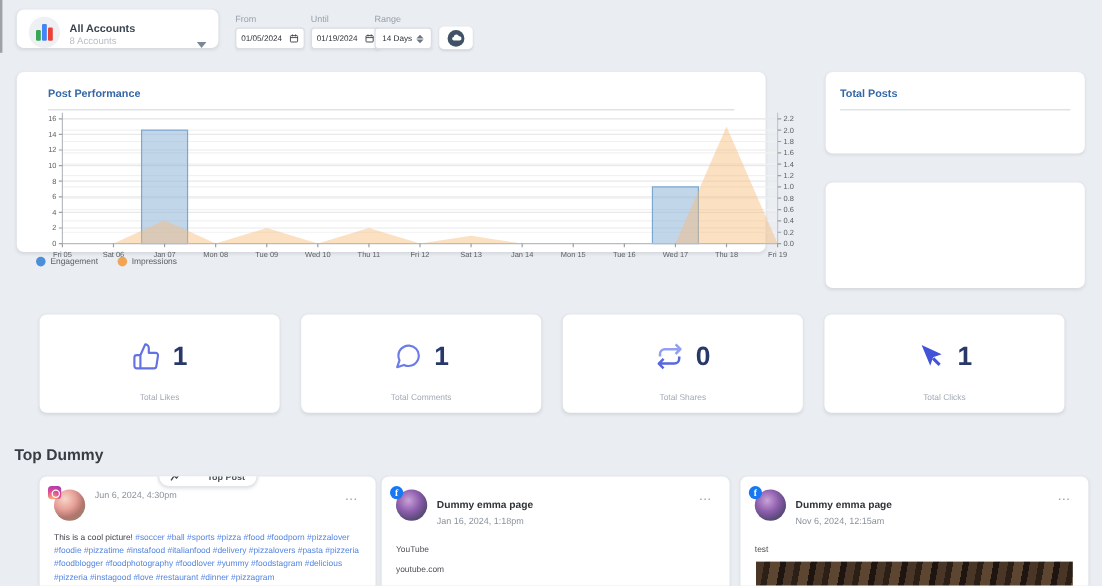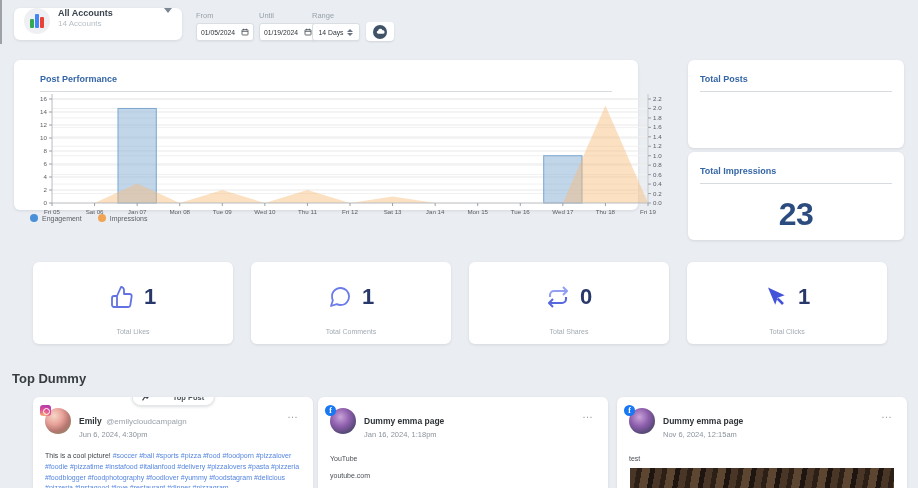--- a/index.html
+++ b/index.html
@@ -7,21 +7,21 @@
   body {
     position:relative; overflow:hidden;
     background:#eaedf1;
     font-family:"Liberation Sans", sans-serif;
     color:#3a4046;
   }
   .card { position:absolute; background:#fff; border-radius:6px; box-shadow:0 1px 3px rgba(25,39,60,.10); }
 
   
   .edge-sliver { position:absolute; left:0; top:0; width:2px; height:44px; background:#6b7077; opacity:.6; }
-  .account-card { left:14px; top:8px; width:168px; height:32px; display:flex; align-items:flex-start; padding:0 10px; cursor:pointer; }
+  .account-card { left:14px; top:8px; width:168px; height:32px; display:flex; align-items:flex-end; padding:0 10px; cursor:pointer; }
   .acct-icon { width:26px; height:26px; border-radius:50%; background:#eef0f3; position:relative; flex:0 0 26px; }
   .acct-icon i { position:absolute; bottom:6px; width:4px; border-radius:1px; }
   .acct-icon .b1 { left:6px;  height:9px;  background:#34a853; }
   .acct-icon .b2 { left:11px; height:14px; background:#4285f4; }
   .acct-icon .b3 { left:16px; height:11px; background:#ea4335; }
   .acct-text { margin-left:8px; line-height:1.25; }
   .acct-title { font-size:9px; font-weight:bold; color:#39434e; }
   .acct-sub { font-size:8px; color:#b6bec6; }
   .caret-down { margin-left:auto; width:0; height:0; border-left:4px solid transparent; border-right:4px solid transparent; border-top:5px solid #7b8794; }
 
@@ -45,21 +45,21 @@
   
   .chart-card { left:14px; top:60px; width:624px; height:150px; }
   .chart-title-row { margin:0 26px; padding:8px 0 5px; border-bottom:1px solid #d7dbdf; }
   .chart-title { font-size:9px; font-weight:bold; color:#3566a6; }
   .legend-row { position:absolute; left:30px; top:214px; display:flex; gap:16px; align-items:center; }
   .legend-item { display:flex; align-items:center; gap:4px; cursor:pointer; }
   .legend-dot { width:8px; height:8px; border-radius:50%; }
   .legend-label { font-size:7px; color:#5a6168; }
 
   
-  .sum-card-1 { left:688px; top:60px;  width:216px; height:88px; }
+  .sum-card-1 { left:688px; top:60px;  width:216px; height:68px; }
   .sum-card-2 { left:688px; top:152px; width:216px; height:88px; }
   .sum-title-row { margin:0 12px; padding:8px 0 5px; border-bottom:1px solid #d7dbdf; }
   .sum-title { font-size:9px; font-weight:bold; color:#3566a6; }
   .sum-value { text-align:center; font-size:32px; font-weight:bold; color:#2c4c80; margin-top:12px; letter-spacing:-.5px; }
 
   
   .stat-card { top:262px; width:200px; height:82px; }
   .stat-main { display:flex; align-items:center; justify-content:center; gap:10px; margin-top:22px; }
   .stat-value { font-size:22px; font-weight:bold; color:#29386a; }
   .stat-label { position:absolute; bottom:9px; left:0; right:0; text-align:center; font-size:7px; color:#a3abb4; }
@@ -101,21 +101,21 @@
 <div class="edge-sliver"></div>
 
 <div class="card account-card">
   <div class="acct-icon">
       <i class="b1"></i>
       <i class="b2"></i>
       <i class="b3"></i>
     </div>
   <div class="acct-text">
     <div class="acct-title">All Accounts</div>
-    <div class="acct-sub">14 Accounts</div>
+    <div class="acct-sub">8 Accounts</div>
   </div>
   <div class="caret-down"></div>
 </div>
 
 <div class="filter-group" style="left:196px;">
   <div class="filter-label">From</div>
   <div class="date-input">
     <span>01/05/2024</span>
     <svg width="8" height="8" viewBox="0 0 24 24">
         <g fill="none" stroke="#42494f" stroke-width="2.4">
@@ -271,22 +271,20 @@
   <div class="legend-item">
     <span class="legend-dot" style="background: rgb(242, 164, 85);"></span>
     <span class="legend-label">Impressions</span>
   </div>
 </div>
 
 <div class="card sum-card-1">
   <div class="sum-title-row"><span class="sum-title">Total Posts</span></div>
 </div>
 <div class="card sum-card-2">
-  <div class="sum-title-row"><span class="sum-title">Total Impressions</span></div>
-  <div class="sum-value">23</div>
 </div>
 
 <div class="card stat-card" style="left:33px;">
   <div class="stat-main">
     <svg class="stat-icon" viewBox="0 0 24 24">
       <path d="M14 9V5a3 3 0 0 0-3-3l-4 9v11h11.28a2 2 0 0 0 2-1.7l1.38-9a2 2 0 0 0-2-2.3zM7 22H4a2 2 0 0 1-2-2v-7a2 2 0 0 1 2-2h3" fill="none" stroke="#6272e3" stroke-width="1.8" stroke-linejoin="round"></path>
     </svg>
     <span class="stat-value">1</span>
   </div>
   <div class="stat-label">Total Likes</div>
@@ -335,22 +333,20 @@
       <path d="M7.5 2.5h3v3" fill="none" stroke="#3f4650" stroke-width="1.4"></path>
     </svg>
     <span>Top Post</span>
   </div>
   <div class="post-header">
     <div class="avatar-wrap">
       <div class="avatar emily"></div>
       <div class="net-badge ig"></div>
     </div>
     <div class="post-id">
-      <div><span class="post-name">Emily</span>
-        <span class="post-handle">@emilycloudcampaign</span></div>
       <div class="post-date">Jun 6, 2024, 4:30pm</div>
     </div>
     <div class="more-icon"></div>
   </div>
   <div class="post-body">
     <span>This is a cool picture!</span>
     <span class="hashtags">#soccer #ball #sports #pizza #food #foodporn #pizzalover #foodie #pizzatime #instafood #italianfood #delivery #pizzalovers #pasta #pizzeria #foodblogger #foodphotography #foodlover #yummy #foodstagram #delicious #pizzeria #instagood #love #restaurant #dinner #pizzagram</span>
   </div>
 
 </div>

